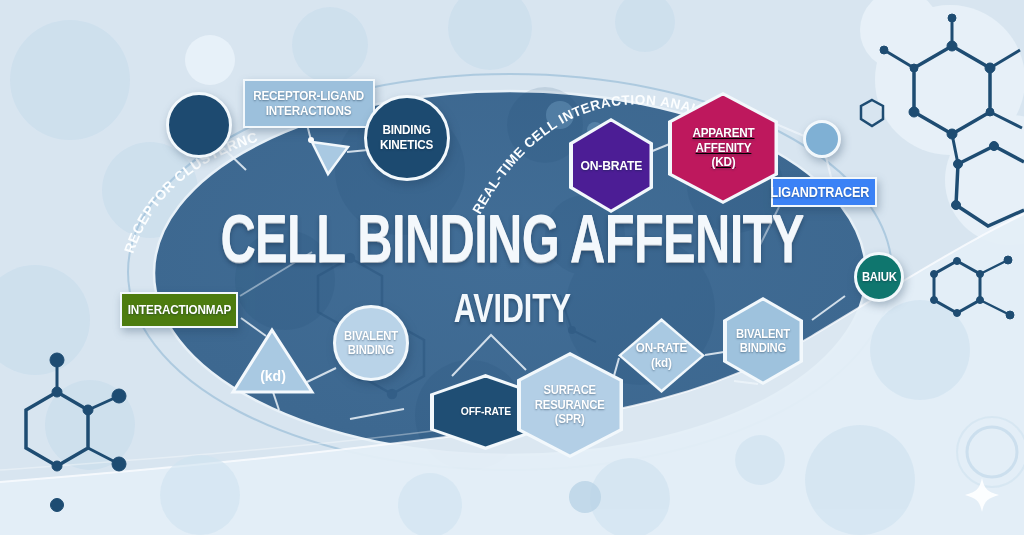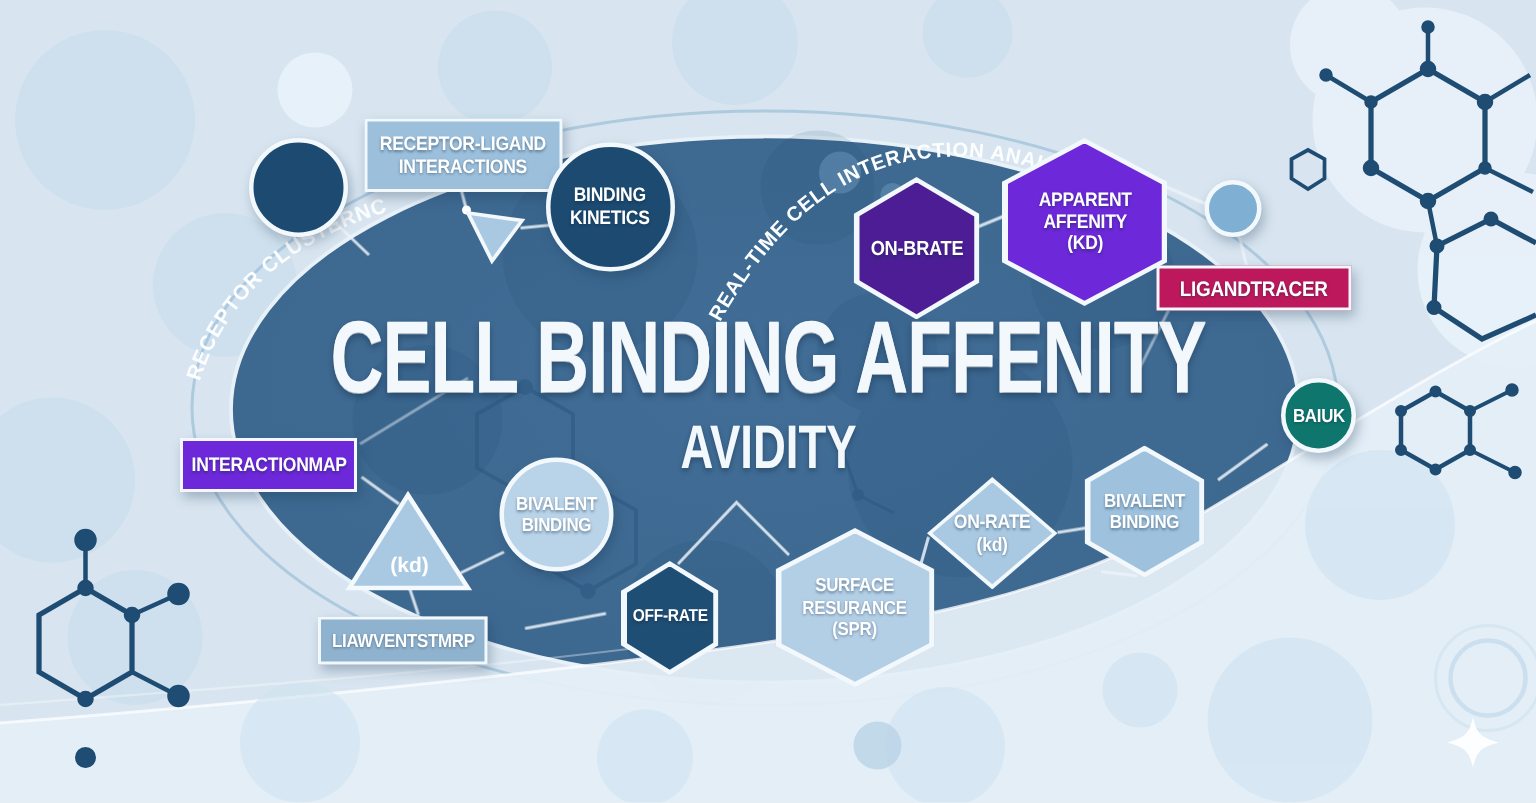--- a/index.html
+++ b/index.html
@@ -197,36 +197,33 @@
     <text class="curved" font-family="Liberation Sans, sans-serif" font-size="13.5">
       <textPath href="#curve-top" startOffset="0%">REAL-TIME CELL INTERACTION ANALYSIS</textPath>
     </text>
 
     <path fill="#fdfeff" opacity="0.95" d="M982,478 C984.5,489 987,491.5 999,495 C987,498.5 984.5,501 982,512 C979.5,501 977,498.5 965,495 C977,491.5 979.5,489 982,478 Z"></path>
   </svg>
 
   <div class="title-wrap" style="top:204px;">
     <span class="title-main">CELL BINDING AFFENITY</span>
   </div>
-  <div class="title-wrap" style="top:278px;">
+  <div class="title-wrap" style="top:288px;">
     <span class="title-sub">AVIDITY</span>
   </div>
 
   <div class="box-node" style="left:243px;top:47px;width:132px;height:49px;background:#9cc0dc;margin-top:32px;">
     <span class="node-text" style="font-size:13px">RECEPTOR-LIGAND
 INTERACTIONS</span>
   </div>
-  <div class="box-node" style="left:771px;top:177px;width:130px;height:30px;background:#be185d;">
+  <div class="box-node" style="left:771px;top:177px;width:106px;height:30px;background:#3b82f6;justify-content:flex-end;">
     <span class="node-text" style="font-size:14px">LIGANDTRACER</span>
   </div>
-  <div class="box-node" style="left:120px;top:292px;width:118px;height:36px;background:#6d28d9;">
+  <div class="box-node" style="left:120px;top:292px;width:118px;height:36px;background:#4d7c0f;">
     <span class="node-text" style="font-size:13px">INTERACTIONMAP</span>
-  </div>
-  <div class="box-node" style="left:212px;top:411px;width:113px;height:32px;background:#8fb3cf;">
-    <span class="node-text" style="font-size:12.5px">LIAWVENTSTMRP</span>
   </div>
 
   <div class="circle-node" style="left:166px;top:92px;width:66px;height:66px;background:#1d4a70;"></div>
   <div class="circle-node" style="left:364px;top:95px;width:86px;height:86px;background:#1c4a70;">
     <span class="node-text" style="font-size:13px">BINDING
 KINETICS</span>
   </div>
   <div class="circle-node" style="left:803px;top:120px;width:38px;height:38px;background:#7fb0d4;"></div>
   <div class="circle-node" style="left:854px;top:252px;width:50px;height:50px;background:#0f766e;">
     <span class="node-text" style="font-size:12.5px">BAIUK</span>
@@ -235,27 +232,27 @@
     <span class="node-text" style="font-size:12.5px">BIVALENT
 BINDING</span>
   </div>
 
   <div class="shape-outer hexclip" style="left:569px;top:118px;width:84px;height:95px;">
     <div class="shape-inner hexclip" style="background:#4c1d95;">
       <span class="node-text" style="font-size:13.5px">ON-BRATE</span>
     </div>
   </div>
   <div class="shape-outer hexclip" style="left:668px;top:92px;width:110px;height:112px;">
-    <div class="shape-inner hexclip" style="background:#6d28d9;">
+    <div class="shape-inner hexclip" style="background:#be185d;text-decoration:underline;">
       <span class="node-text" style="font-size:13px">APPARENT
 AFFENITY
 (KD)</span>
     </div>
   </div>
-  <div class="shape-outer hexclip" style="left:414px;top:374px;width:65px;height:76px;">
+  <div class="shape-outer hexclip" style="left:430px;top:374px;width:65px;height:76px;padding-left:46px;">
     <div class="shape-inner hexclip" style="background:#1f4e74;">
       <span class="node-text" style="font-size:11.5px">OFF-RATE</span>
     </div>
   </div>
   <div class="shape-outer hexclip" style="left:517px;top:352px;width:106px;height:106px;">
     <div class="shape-inner hexclip" style="background:#b3cfe6;">
       <span class="node-text" style="font-size:12.5px">SURFACE
 RESURANCE
 (SPR)</span>
     </div>

